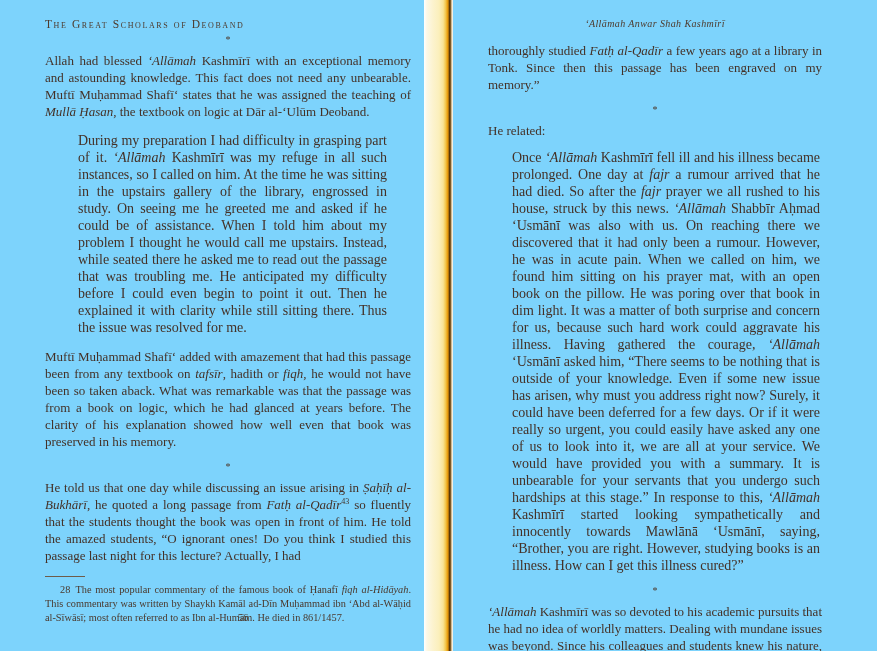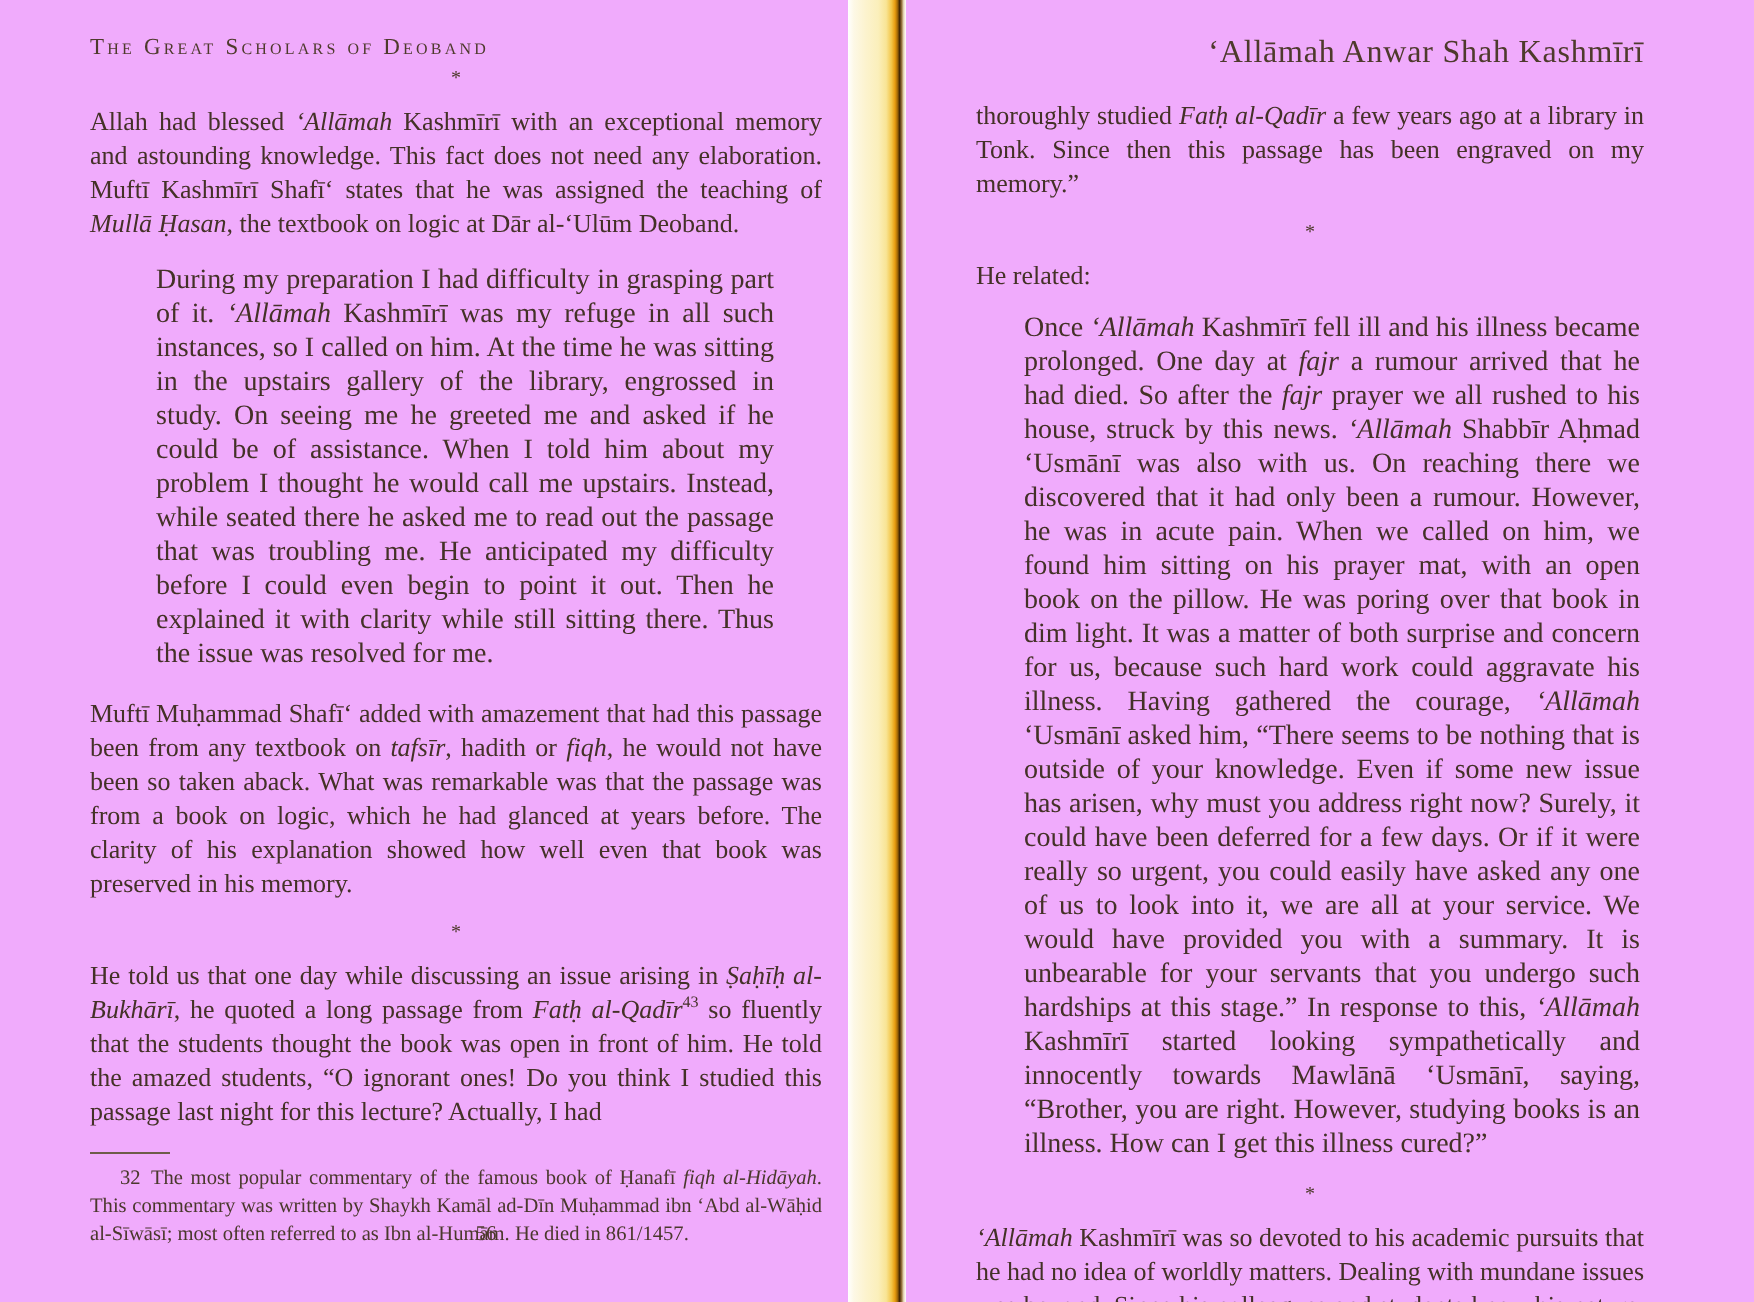--- a/index.html
+++ b/index.html
@@ -2,21 +2,21 @@
 <html><head>
 <meta charset="utf-8">
 <style>
   * { box-sizing: border-box; }
   html, body { margin: 0; padding: 0; background: #ffffff; }
 
   .scan {
     position: relative;
     width: 877px;
     height: 651px;
-    background: #f0abfc;
+    background: #7dd3fc;
     font-family: "Liberation Serif", "DejaVu Serif", serif;
     color: #443127;
     overflow: hidden;
   }
 
   
   .gutter {
     position: absolute;
     left: 424px; top: 0;
     width: 29px; height: 651px;
@@ -39,21 +39,21 @@
   .text-col.left  { left: 45px;  width: 366px; }
   .text-col.right { left: 488px; width: 334px; }
 
   .running-head {
     font-size: 11.5px;
     letter-spacing: 1.6px;
     font-variant: small-caps;
     color: #4e3a2c;
   }
   .running-head.rh-left { text-align: left; }
-  .running-head.rh-right { text-align: right; font-variant: normal; letter-spacing: 0.4px; font-size: 16px; }
+  .running-head.rh-right { text-align: center; font-variant: normal; font-style: italic; letter-spacing: 0.4px; font-size: 10px; }
 
   .divider { text-align: center; font-size: 10px; color: #4e3a2c; margin: 5px 0 7px 0; line-height: 10px; }
 
   .body-para {
     font-size: 13px;
     line-height: 17px;
     text-align: justify;
     margin: 0 0 12px 0;
   }
 
@@ -100,33 +100,33 @@
 </head>
 <body>
 
 <div class="scan">
 
   <div class="text-col left">
     <div class="running-head rh-left">The Great Scholars of Deoband</div>
 
     <div class="divider">*</div>
 
-    <p class="body-para"><span>Allah had blessed </span><i>‘Allāmah</i><span> Kashmīrī with an exceptional memory and astounding knowledge. This fact does not need any elaboration. Muftī Kashmīrī Shafī‘ states that he was assigned the teaching of </span><i>Mullā Ḥasan</i><span>, the textbook on logic at Dār al-‘Ulūm Deoband.</span></p>
+    <p class="body-para"><span>Allah had blessed </span><i>‘Allāmah</i><span> Kashmīrī with an exceptional memory and astounding knowledge. This fact does not need any unbearable. Muftī Muḥammad Shafī‘ states that he was assigned the teaching of </span><i>Mullā Ḥasan</i><span>, the textbook on logic at Dār al-‘Ulūm Deoband.</span></p>
 
     <div class="block-quote bq-left"><span>During my preparation I had difficulty in grasping part of it. </span><i>‘Allāmah</i><span> Kashmīrī was my refuge in all such instances, so I called on him. At the time he was sitting in the upstairs gallery of the library, engrossed in study. On seeing me he greeted me and asked if he could be of assistance. When I told him about my problem I thought he would call me upstairs. Instead, while seated there he asked me to read out the passage that was troubling me. He anticipated my difficulty before I could even begin to point it out. Then he explained it with clarity while still sitting there. Thus the issue was resolved for me.</span></div>
 
     <p class="body-para"><span>Muftī Muḥammad Shafī‘ added with amazement that had this passage been from any textbook on </span><i>tafsīr</i><span>, hadith or </span><i>fiqh</i><span>, he would not have been so taken aback. What was remarkable was that the passage was from a book on logic, which he had glanced at years before. The clarity of his explanation showed how well even that book was preserved in his memory.</span></p>
 
     <div class="divider">*</div>
 
     <p class="body-para"><span>He told us that one day while discussing an issue arising in </span><i>Ṣaḥīḥ al-Bukhārī</i><span>, he quoted a long passage from </span><i>Fatḥ al-Qadīr</i><sup>43</sup><span> so fluently that the students thought the book was open in front of him. He told the amazed students, “O ignorant ones! Do you think I studied this passage last night for this lecture? Actually, I had</span></p>
 
     <div class="footnote-rule"></div>
 
-    <p class="footnote"><span>32 The most popular commentary of the famous book of Ḥanafī </span><i>fiqh al-Hidāyah</i><span>. This commentary was written by Shaykh Kamāl ad-Dīn Muḥammad ibn ‘Abd al-Wāḥid al-Sīwāsī; most often referred to as Ibn al-Humām. He died in 861/1457.</span></p>
+    <p class="footnote"><span>28 The most popular commentary of the famous book of Ḥanafī </span><i>fiqh al-Hidāyah</i><span>. This commentary was written by Shaykh Kamāl ad-Dīn Muḥammad ibn ‘Abd al-Wāḥid al-Sīwāsī; most often referred to as Ibn al-Humām. He died in 861/1457.</span></p>
   </div>
 
   <div class="page-number pn-left">56</div>
 
   <div class="gutter"></div>
 
   <div class="text-col right">
     <div class="running-head rh-right">‘Allāmah Anwar Shah Kashmīrī</div>
 
     <p class="body-para mt-head"><span>thoroughly studied </span><i>Fatḥ al-Qadīr</i><span> a few years ago at a library in Tonk. Since then this passage has been engraved on my memory.”</span></p>

